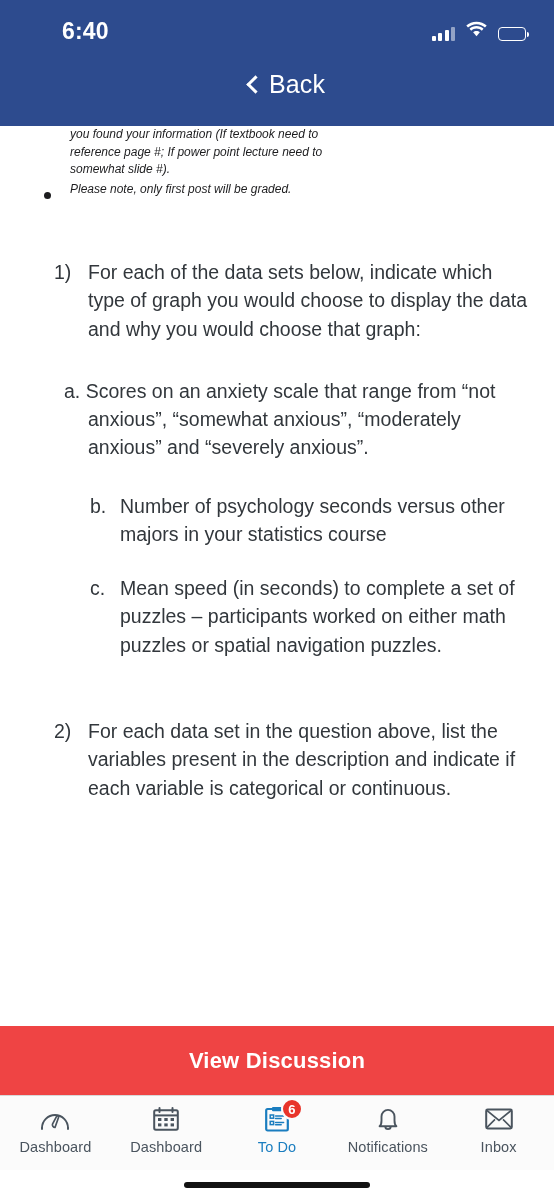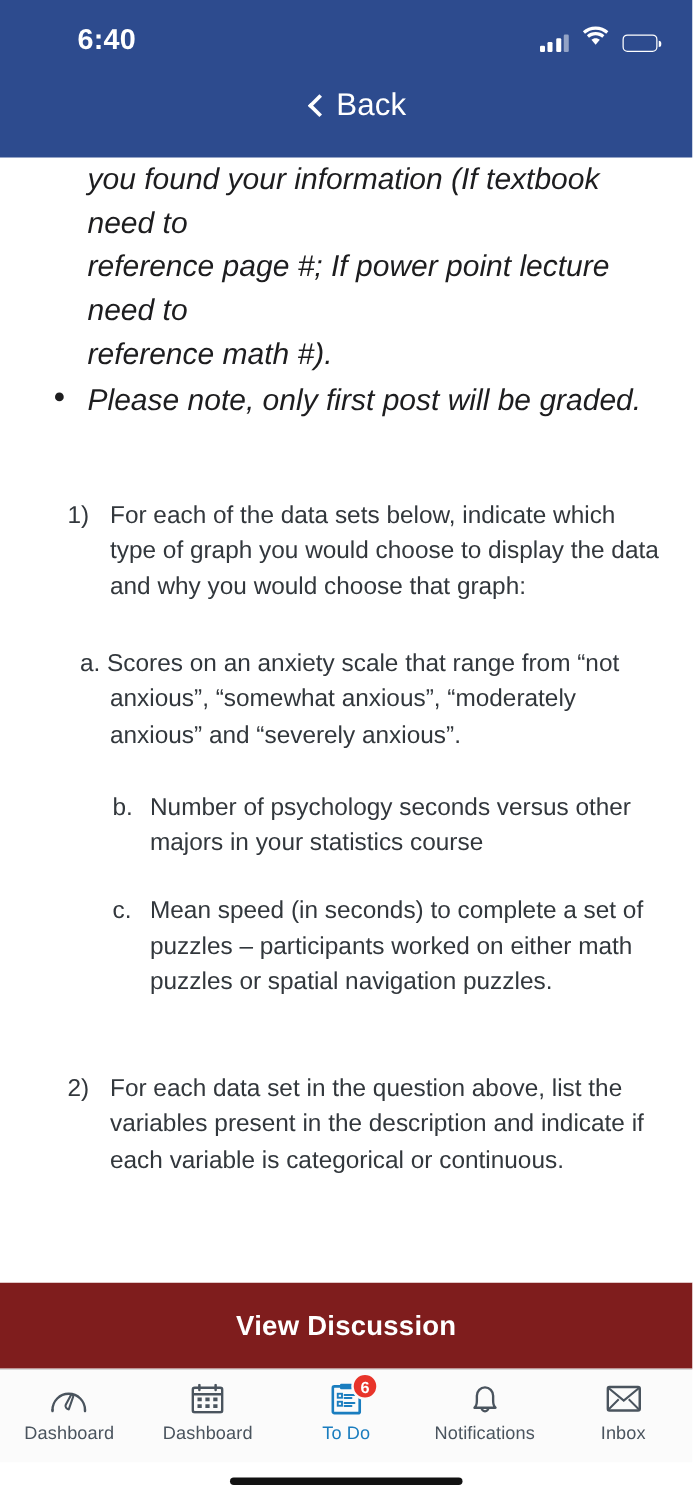--- a/index.html
+++ b/index.html
@@ -114,21 +114,21 @@
     background:#ffffff;
     padding:0 18px;
   }
   #content-inner {
     margin-top:-16px;   
     padding-top:16px;
   }
 
   .intro-block {
     font-style:italic;
-    font-size:24px;
+    font-size:12px;
     line-height:1.46;
     color:#1d1d1f;
     padding-left:52px;
     position:relative;
   }
   .intro-block .tail-line { display:block; }
 
   .bullet-item {
     position:relative;
     padding-left:0;
@@ -176,21 +176,21 @@
 
   .sp-60 { height:60px; }
   .sp-34 { height:34px; }
   .sp-30 { height:30px; }
   .sp-26 { height:26px; }
   .sp-58 { height:58px; }
 
   
   #action-bar {
     flex:0 0 69px;
-    background:#7f1d1d;
+    background:#ef4444;
     display:flex; align-items:center; justify-content:center;
     cursor:pointer;
   }
   #action-label {
     color:#ffffff; font-size:22px; font-weight:bold;
     letter-spacing:0.2px;
   }
 
   
   #tab-bar {
@@ -280,21 +280,21 @@
       </div>
     </div>
   </div>
 
   <div id="content">
     <div id="content-inner">
 
       <div class="intro-block">
         <span class="tail-line">you found your information (If textbook need to</span>
         <span class="tail-line">reference page #; If power point lecture need to</span>
-        <span class="tail-line">reference math #).</span>
+        <span class="tail-line">somewhat slide #).</span>
         <div class="bullet-item">
           <span class="dot"></span>
           <span>Please note, only first post will be graded.</span>
         </div>
       </div>
 
       <div class="sp-60"></div>
 
       <div class="q-block">
         <span class="q-num">1)</span>

